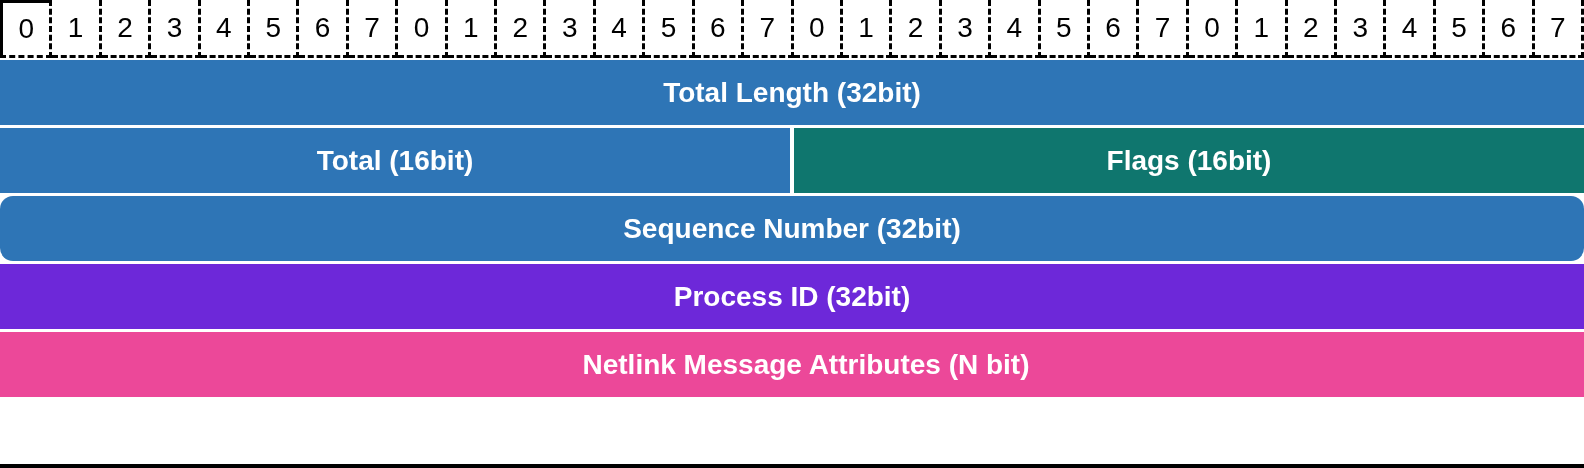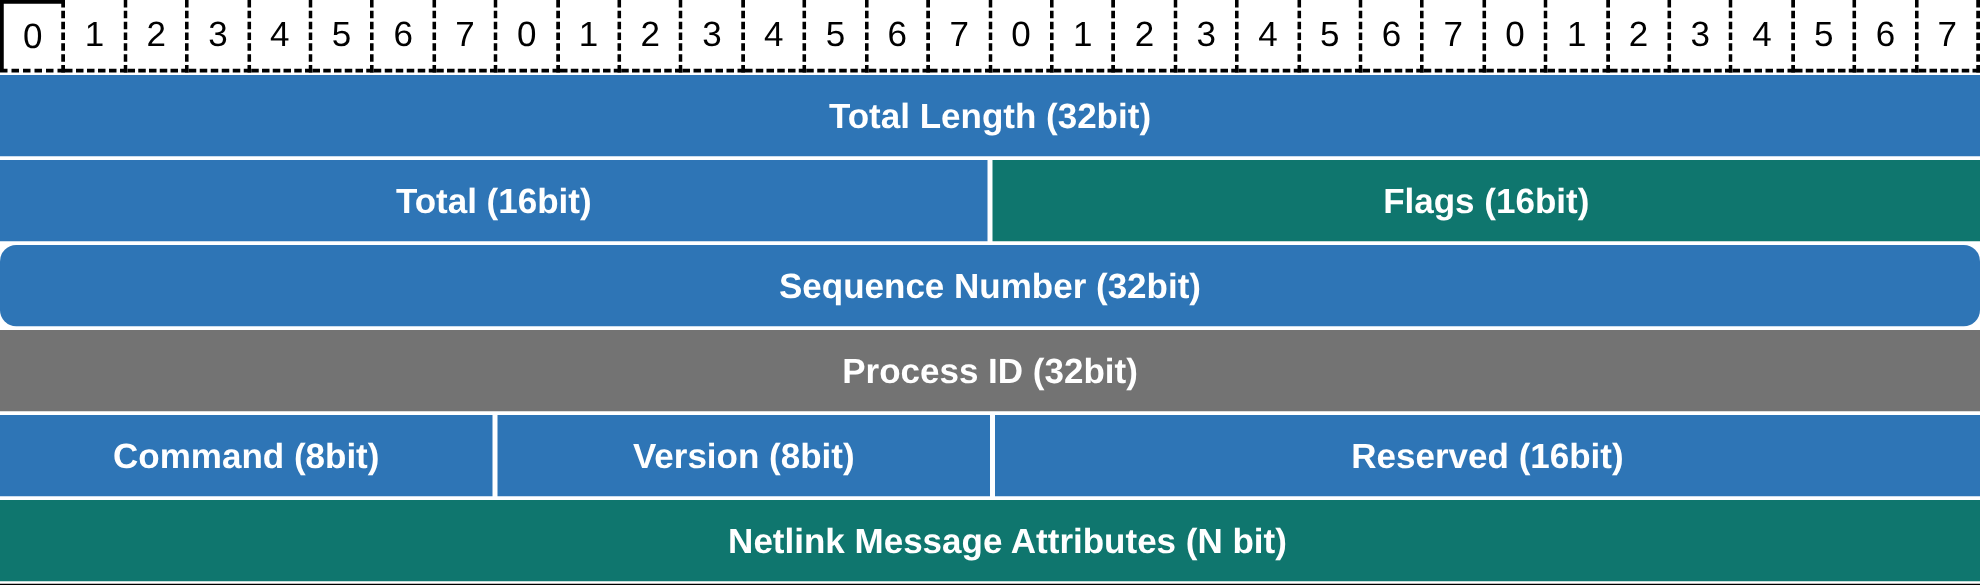--- a/index.html
+++ b/index.html
@@ -116,25 +116,20 @@
         <div class="field" style="flex-grow: 32; background: rgb(46, 117, 182); color: rgb(255, 255, 255);">Total Length (32bit)</div>
       </div>
       <div class="field-row">
         <div class="field" style="flex-grow: 16; background: rgb(46, 117, 182); color: rgb(255, 255, 255);">Total (16bit)</div>
         <div class="field" style="flex-grow: 16; background: #0f766e; color: rgb(255, 255, 255);">Flags (16bit)</div>
       </div>
       <div class="field-row">
         <div class="field" style="flex-grow: 32; background: rgb(46, 117, 182); color: rgb(255, 255, 255); border-radius: 13px;">Sequence Number (32bit)</div>
       </div>
       <div class="field-row">
-        <div class="field" style="flex-grow: 32; background: #737373; color: rgb(255, 255, 255);">Process ID (32bit)</div>
+        <div class="field" style="flex-grow: 32; background: #6d28d9; color: rgb(255, 255, 255);">Process ID (32bit)</div>
       </div>
       <div class="field-row">
-        <div class="field" style="flex-grow: 8; background: rgb(46, 117, 182); color: rgb(255, 255, 255);">Command (8bit)</div>
-        <div class="field" style="flex-grow: 8; background: rgb(46, 117, 182); color: rgb(255, 255, 255);">Version (8bit)</div>
-        <div class="field" style="flex-grow: 16; background: rgb(46, 117, 182); color: rgb(255, 255, 255);">Reserved (16bit)</div>
-      </div>
-      <div class="field-row">
-        <div class="field" style="flex-grow: 32; background: #0f766e; color: rgb(255, 255, 255); padding-left: 28px;">Netlink Message Attributes (N bit)</div>
+        <div class="field" style="flex-grow: 32; background: #ec4899; color: rgb(255, 255, 255); padding-left: 28px;">Netlink Message Attributes (N bit)</div>
       </div>
     </div>
   <div class="bottom-rule"></div>
 </div>
 
 </body></html>

